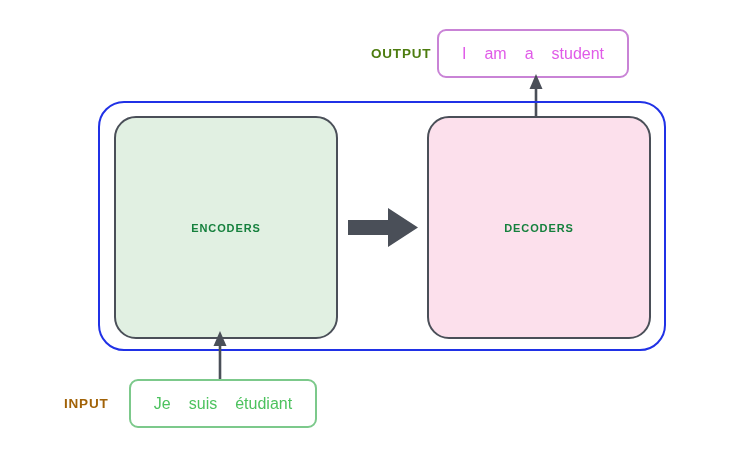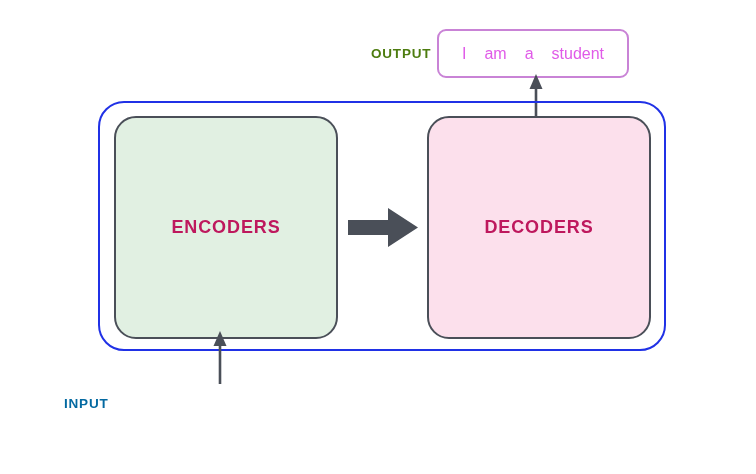--- a/index.html
+++ b/index.html
@@ -28,21 +28,21 @@
     white-space: nowrap;
   }
   #output-label {
     left: 371px;
     top: 46px;
     color: #4d7c0f;
   }
   #input-label {
     left: 64px;
     top: 396px;
-    color: #0369a1;
+    color: #a16207;
   }
 
   .token-box {
     position: absolute;
     box-sizing: border-box;
     background: #ffffff;
     display: flex;
     align-items: center;
     justify-content: center;
     border-radius: 9px;
@@ -110,24 +110,24 @@
     background: #e1f0e2;
   }
   #decoders-box {
     left: 427px;
     top: 116px;
     width: 224px;
     height: 223px;
     background: #fce0ec;
   }
   .stack-label {
-    font-size: 18px;
+    font-size: 11px;
     font-weight: 600;
     letter-spacing: 0.9px;
-    color: #be185d;
+    color: #15803d;
   }
 
   
   #center-arrow {
     position: absolute;
     left: 348px;
     top: 205px;
     width: 72px;
     height: 45px;
   }
@@ -184,14 +184,21 @@
     <span class="stack-label">DECODERS</span>
   </div>
 
   <svg class="thin-arrow" id="input-arrow" viewBox="0 0 30 54">
     <line x1="15" y1="54" x2="15" y2="13" stroke="#4a4f58" stroke-width="2.6"></line>
     <polygon points="15,1 8.5,16 21.5,16" fill="#4a4f58"></polygon>
   </svg>
 
   <div class="io-label" id="input-label">INPUT</div>
 
+  <div class="token-box" id="input-box">
+    <div class="token-list">
+      <span class="token">Je</span>
+      <span class="token">suis</span>
+      <span class="token">étudiant</span>
+    </div>
+  </div>
 
 </div>
 
 </body></html>

